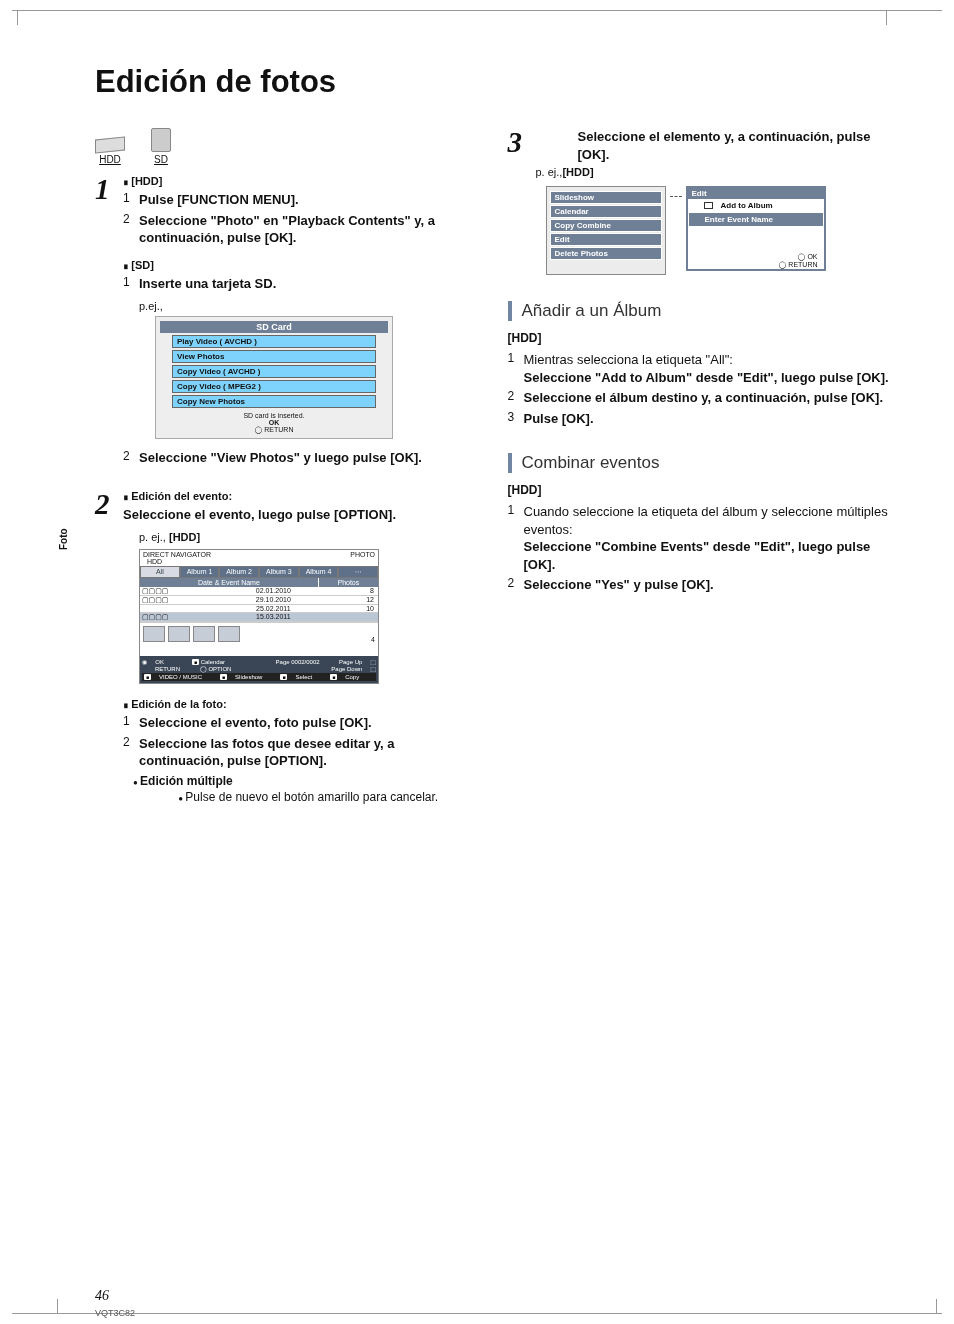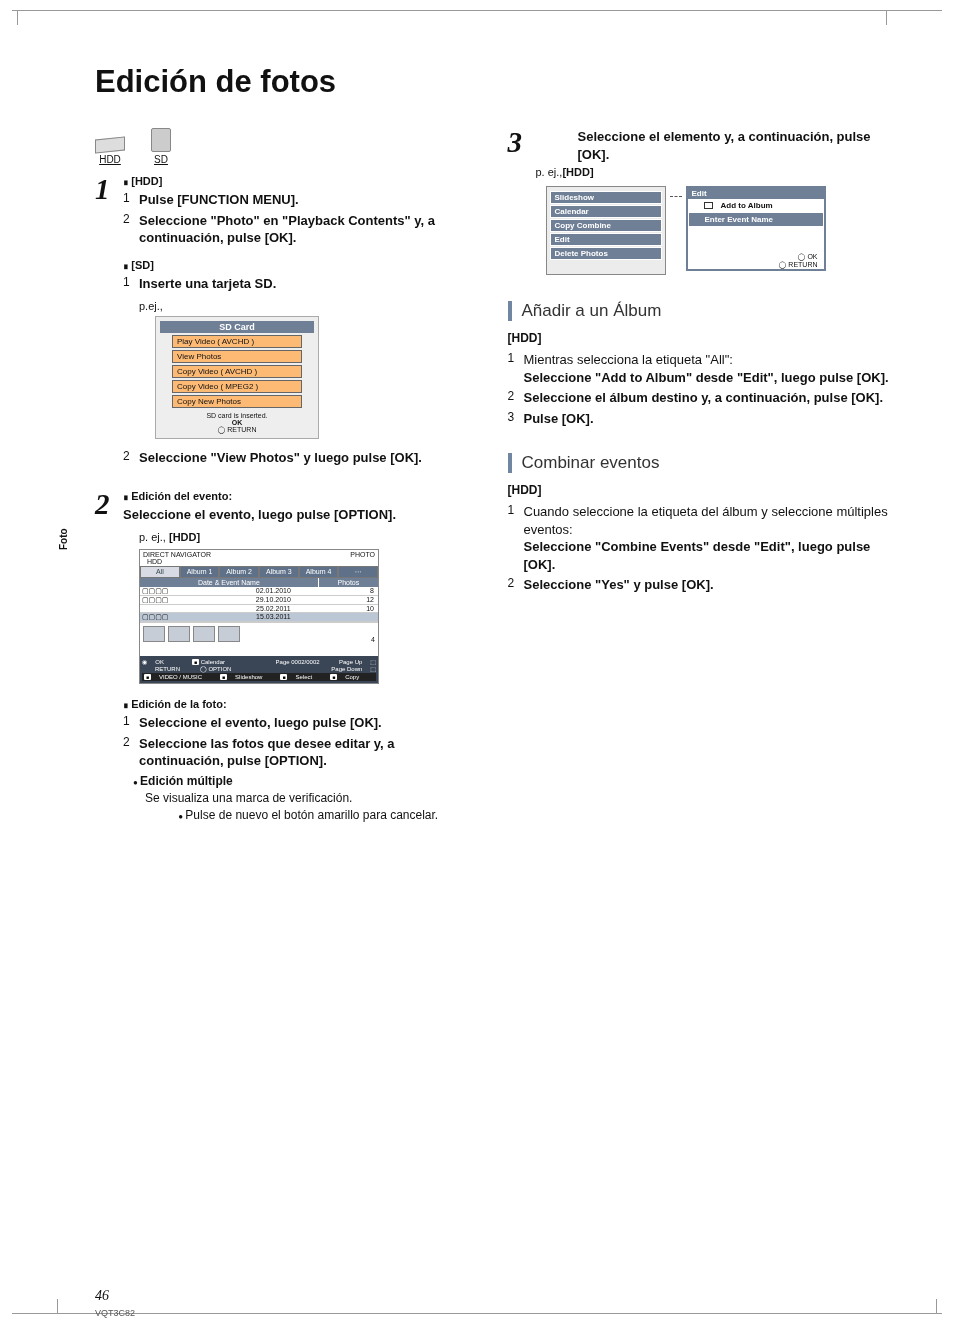--- a/index.html
+++ b/index.html
@@ -54,29 +54,29 @@
   }
   .step-body { flex:1;}
   .sq-label { font-size:11px; font-weight:bold; margin-bottom:4px;}
   .sq-label::before{content:"∎ "; font-size:9px;}
   .numline { display:flex; margin:3px 0;}
   .numline .n { width:16px; flex:none; font-size:12px;}
   .numline .t { flex:1; font-size:13px; font-weight:bold; line-height:1.35;}
   .numline .t-norm{ font-weight:normal;}
   .eg { font-size:11px; margin:8px 0 4px 16px;}
   .menu-box {
-    width: 164px;
+    width: 238px;
     margin-left: 32px;
     background: #eee;
     padding: 4px;
     border: 1px solid #aaa;
   }
   .menu-title { background:#6e7f96; color:#fff; font-size:9px; font-weight:bold; text-align:center; padding:1px 0;}
   .menu-btn{
-    background:#fdba74; border:1px solid #666; font-size:8px; font-weight:normal;
+    background:#7dd3fc; border:1px solid #666; font-size:8px; font-weight:bold;
     padding:1px 4px; margin:2px 12px; text-align:left;
   }
   .menu-foot{ font-size:7px; text-align:center; padding-top:2px;}
   .menu-foot .ok{ font-weight:bold;}
   .side-tab{
     position:absolute; left:58px; top:550px;
     transform: rotate(-90deg);
     transform-origin: left top;
     font-size:10px; font-weight:bold;
   }
@@ -278,29 +278,28 @@
                   <span>Select</span>
                 <span style="margin-left:10px;" class="btn">■</span>
                   <span>Copy</span>
               </div>
             </div>
           </div>
 
           <div class="sq-label" style="margin-top:14px;">Edición de la foto:</div>
           <div class="numline">
               <span class="n">1</span>
-              <span class="t">Seleccione el evento, luego pulse [OK].</span>
+              <span class="t">Seleccione el evento, foto pulse [OK].</span>
             </div>
           <div class="numline">
               <span class="n">2</span>
               <span class="t">Seleccione las fotos que desee editar y, a continuación, pulse [OPTION].</span>
             </div>
 
           <div class="bullet-title">Edición múltiple</div>
-          <div class="plain">Se visualiza una marca de verificación.</div>
           <div class="bullet-line">Pulse de nuevo el botón amarillo para cancelar.</div>
         </div>
       </div>
     </div>
 
     <div class="col">
       <div class="step-row">
         <div class="step-num">3</div>
         <div class="step-body">
           <div style="font-size:13px;font-weight:bold;line-height:1.35;margin-left:42px;">Seleccione el elemento y, a continuación, pulse [OK].</div>

